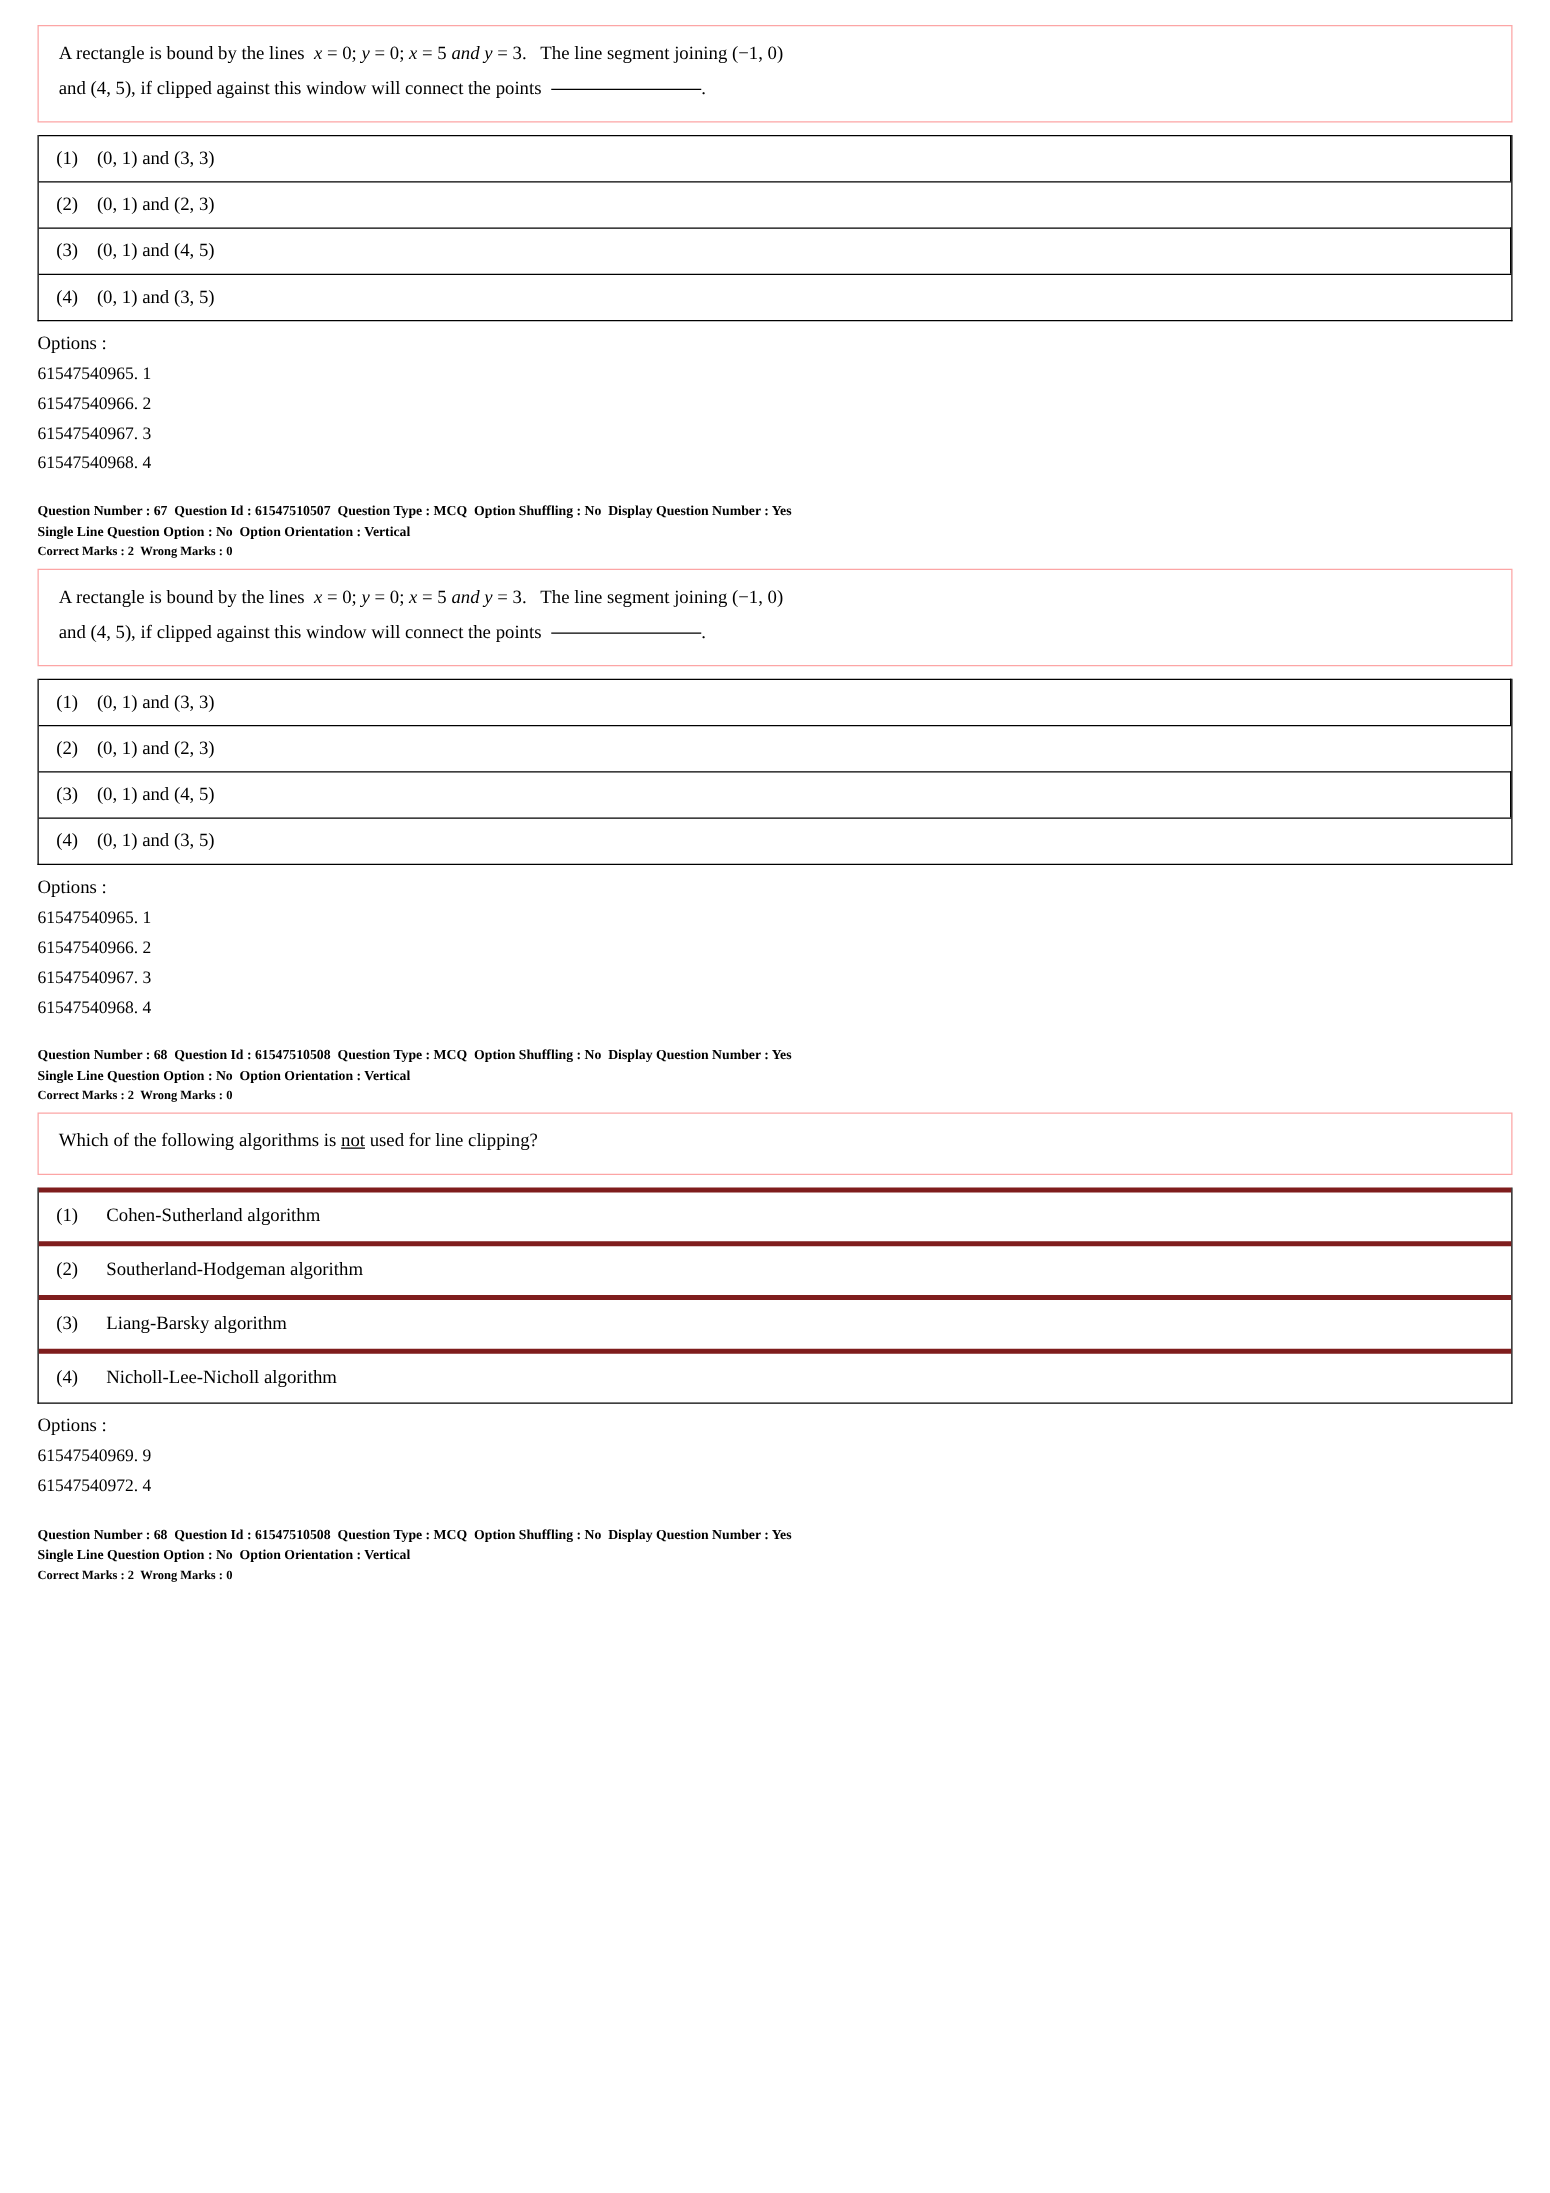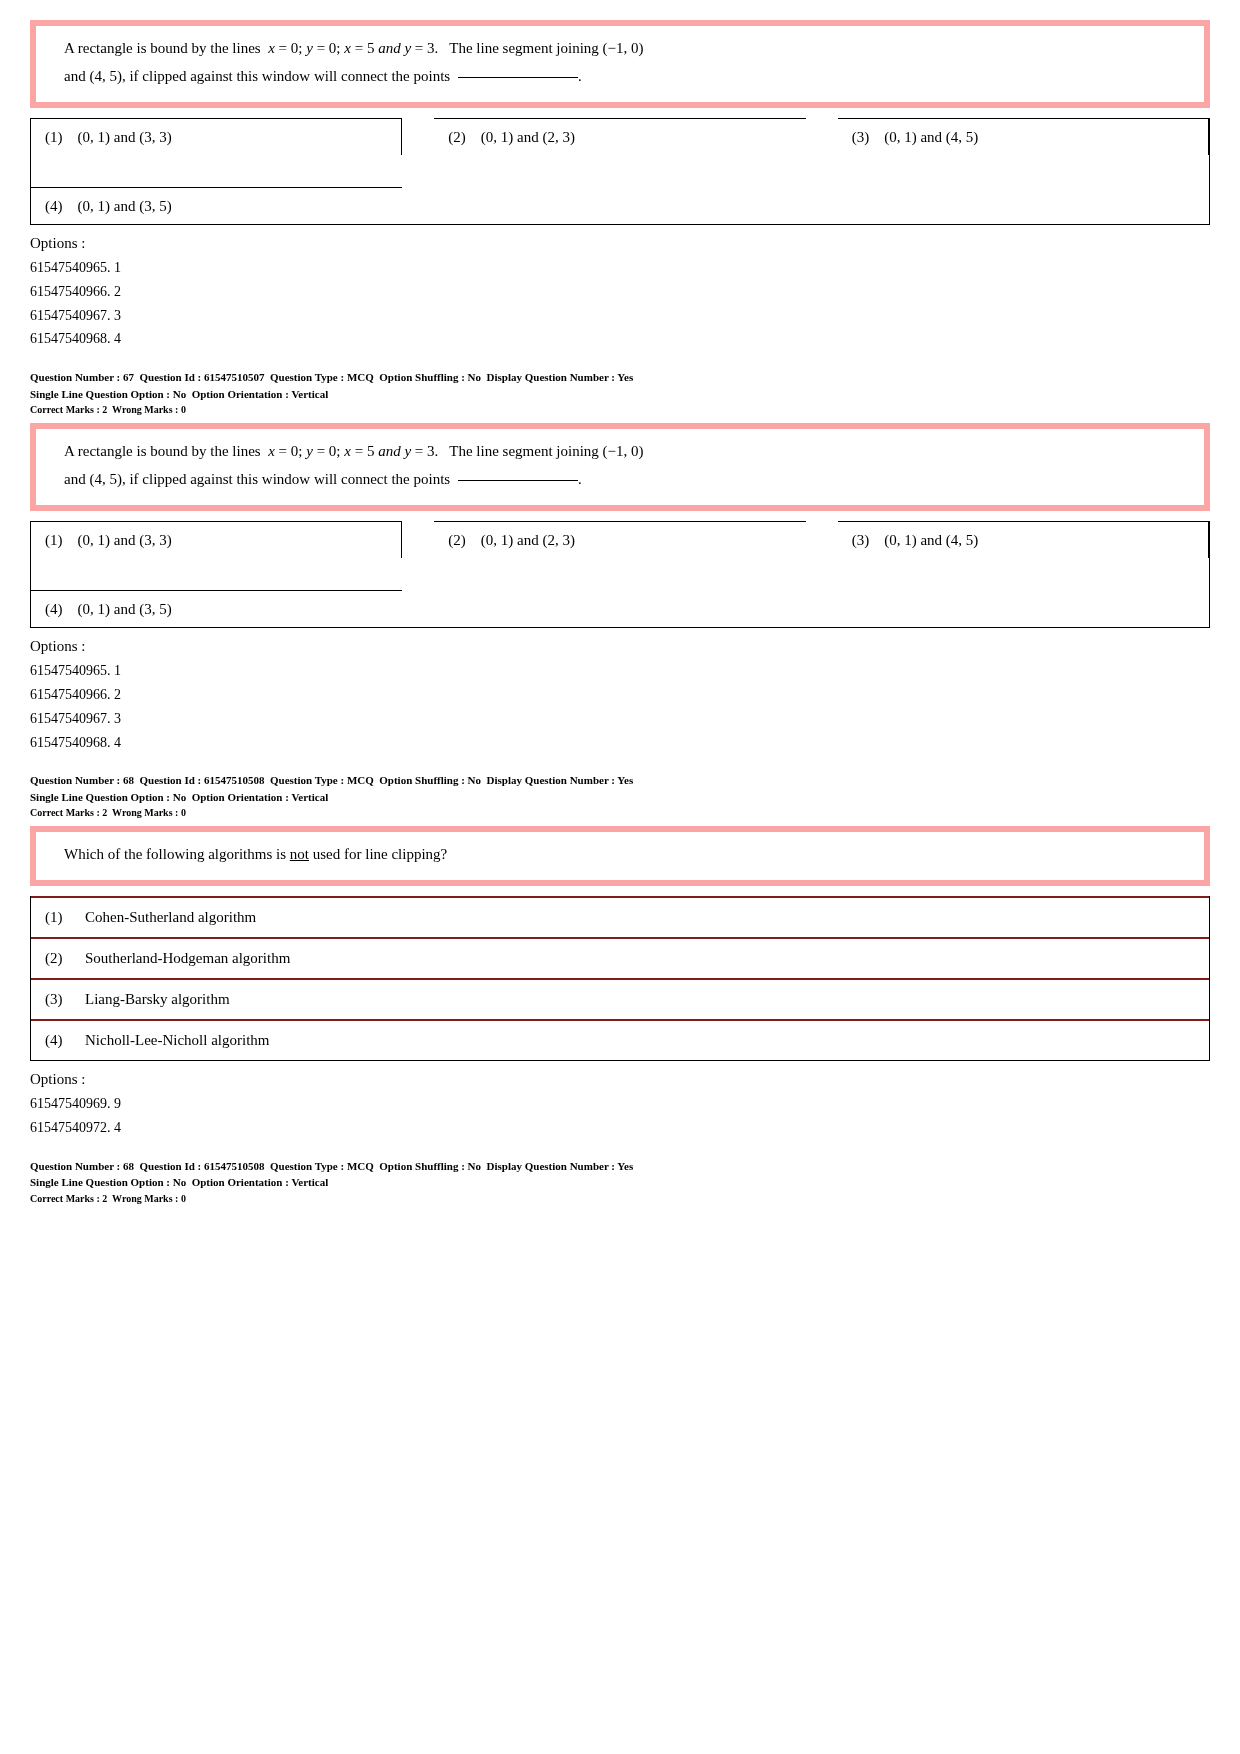--- a/index.html
+++ b/index.html
@@ -13,34 +13,33 @@
       font-size: 15px;
       color: #000000;
       width: 1240px;
       min-height: 1754px;
       padding: 20px 30px;
     }
     .question-block {
       margin-bottom: 18px;
     }
     .question-text {
-      border: 6px solid #fca5a5;
-      padding: 10px 28px;
+      border: 1px solid #fca5a5;
+      padding: 10px 16px;
       margin-bottom: 10px;
       line-height: 1.6;
     }
     .question-text p {
       margin-bottom: 4px;
     }
     .options-grid {
       display: grid;
-      grid-template-columns: 1fr 1fr 1fr;
+      grid-template-columns: 1fr;
       border: 1px solid #000;
       border-top: none;
-      gap: 32px;
     }
     .option-cell {
       padding: 6px 14px;
       border-top: 1px solid #000;
       line-height: 1.6;
     }
     .option-cell:nth-child(odd) {
       border-right: 1px solid #000;
     }
     .options-label {
@@ -72,21 +71,21 @@
     }
     .underline {
       text-decoration: underline;
     }
     .options-grid-vertical {
       border: 1px solid #000;
       border-top: none;
     }
     .option-cell-vertical {
       padding: 6px 14px;
-      border-top: 2px solid #7f1d1d;
+      border-top: 4px solid #7f1d1d;
       line-height: 1.8;
     }
     .section-separator {
       margin: 14px 0;
     }
   </style>
 </head>
 <body>
 
 <div class="question-block">

